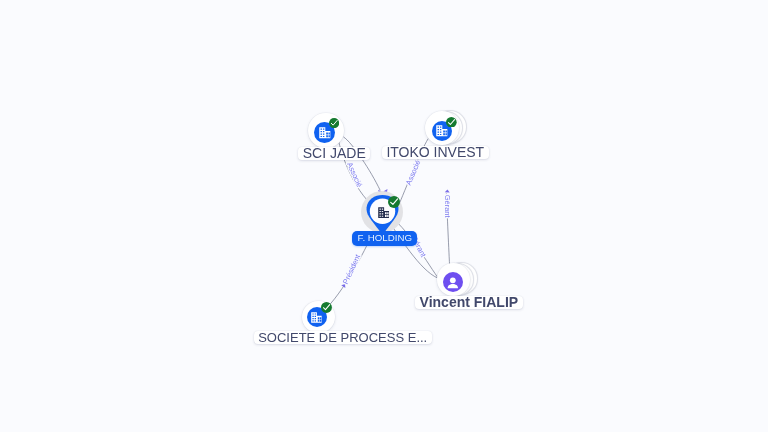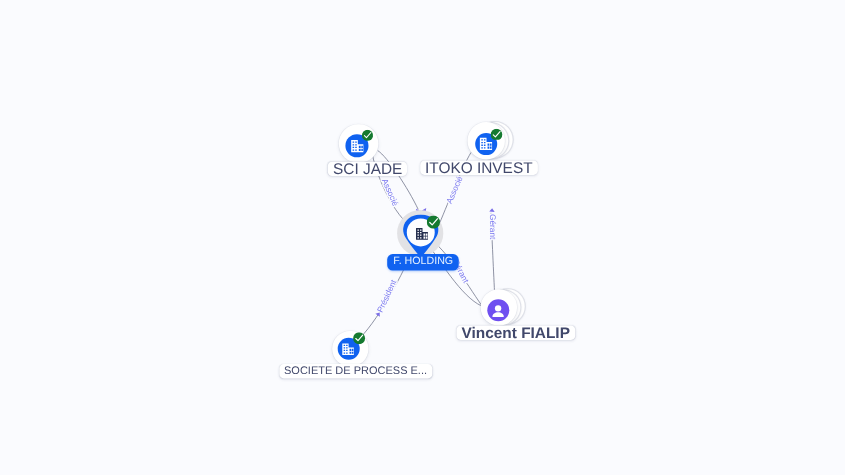--- a/index.html
+++ b/index.html
@@ -113,21 +113,21 @@
       <div class="node" style="left: 0px; top: 0px;">
         <div style="position: absolute; left: 302.2px; top: 300.85px; width: 32.5px; height: 32.5px; border-radius: 50%; background: rgb(255, 255, 255); box-shadow: rgba(70, 80, 120, 0.16) 0px 1px 3px, rgba(70, 80, 120, 0.07) 0px 0px 0px 0.5px;"></div>
         <div style="position: absolute; left: 307.2px; top: 307.05px; width: 20.3px; height: 20.3px; border-radius: 50%; background: rgb(16, 98, 240);"></div>
         <svg width="12.857142857142856" height="12.857142857142856" viewBox="0 0 24 24" style="position:absolute;left:310.07142857142856px;top:310.72142857142853px;">
           <path fill="#fff" fill-rule="evenodd" d="M2.2 2.2 H12.9 V9.0 H21.8 V21.8 H2.2 Z M4.5 4.6 h2.5 v2.1 h-2.5 Z M8.7 4.6 h2.5 v2.1 h-2.5 Z M4.5 8.9 h2.5 v2.1 h-2.5 Z M8.7 8.9 h2.5 v2.1 h-2.5 Z M4.5 13.2 h2.5 v2.1 h-2.5 Z M8.7 13.2 h2.5 v2.1 h-2.5 Z M4.5 17.5 h2.5 v2.1 h-2.5 Z M8.7 17.5 h2.5 v2.1 h-2.5 Z M14.5 11.5 h3.0 v3.7 h-3.0 Z M18.5 11.5 h2.5 v3.7 h-2.5 Z M14.5 16.2 h3.0 v3.7 h-3.0 Z M18.5 16.2 h2.5 v3.7 h-2.5 Z"></path>
         </svg>
         <svg width="10.9" height="10.9" viewBox="0 0 24 24" style="position:absolute;left:320.7px;top:302.2px;">
           <circle cx="12" cy="12" r="12" fill="#157a30"></circle>
           <path d="M5.4 12.6 L9.8 16.8 L19.2 5.8" stroke="#fff" stroke-width="2.3" fill="none" stroke-linecap="round" stroke-linejoin="round"></path>
         </svg>
-        <div class="nlabel" style="left: 253.8px; top: 331.4px; font-size: 10px;">SOCIETE DE PROCESS E...</div>
+        <div class="nlabel" style="left: 253.8px; top: 331.4px; font-size: 13px;">SOCIETE DE PROCESS E...</div>
       </div>
       <div class="node" style="left: 0px; top: 0px;">
         <div style="position: absolute; left: 445.15px; top: 262.45px; width: 32.6px; height: 32.6px; border-radius: 50%; background: rgb(255, 255, 255); border: 0.5px solid rgba(110, 118, 150, 0.22); box-sizing: border-box; box-shadow: rgba(70, 80, 120, 0.1) 0px 0.5px 1.6px;"></div>
         <div style="position: absolute; left: 441.05px; top: 262.95px; width: 32.6px; height: 32.6px; border-radius: 50%; background: rgb(255, 255, 255); border: 0.5px solid rgba(110, 118, 150, 0.22); box-sizing: border-box; box-shadow: rgba(70, 80, 120, 0.1) 0px 0.5px 1.6px;"></div>
         <div style="position: absolute; left: 436.95px; top: 263.45px; width: 32.6px; height: 32.6px; border-radius: 50%; background: rgb(255, 255, 255); box-shadow: rgba(70, 80, 120, 0.16) 0px 1px 3px, rgba(70, 80, 120, 0.07) 0px 0px 0px 0.5px;"></div>
         <div style="position: absolute; left: 442.6px; top: 272px; width: 20.4px; height: 20.4px; border-radius: 50%; background: rgb(111, 79, 240);"></div>
         <svg width="13.65" height="13.65" viewBox="0 0 24 24" style="position:absolute;left:446.075px;top:275.77750000000003px;">
           <circle cx="12" cy="7.6" r="5.1" fill="#fff"></circle>
           <path fill="#fff" d="M12 14.0 C 7.1 14.0 3.0 16.9 3.0 20.4 V 21.4 H 21 V 20.4 C 21 16.9 16.9 14.0 12 14.0 Z"></path>
         </svg>

